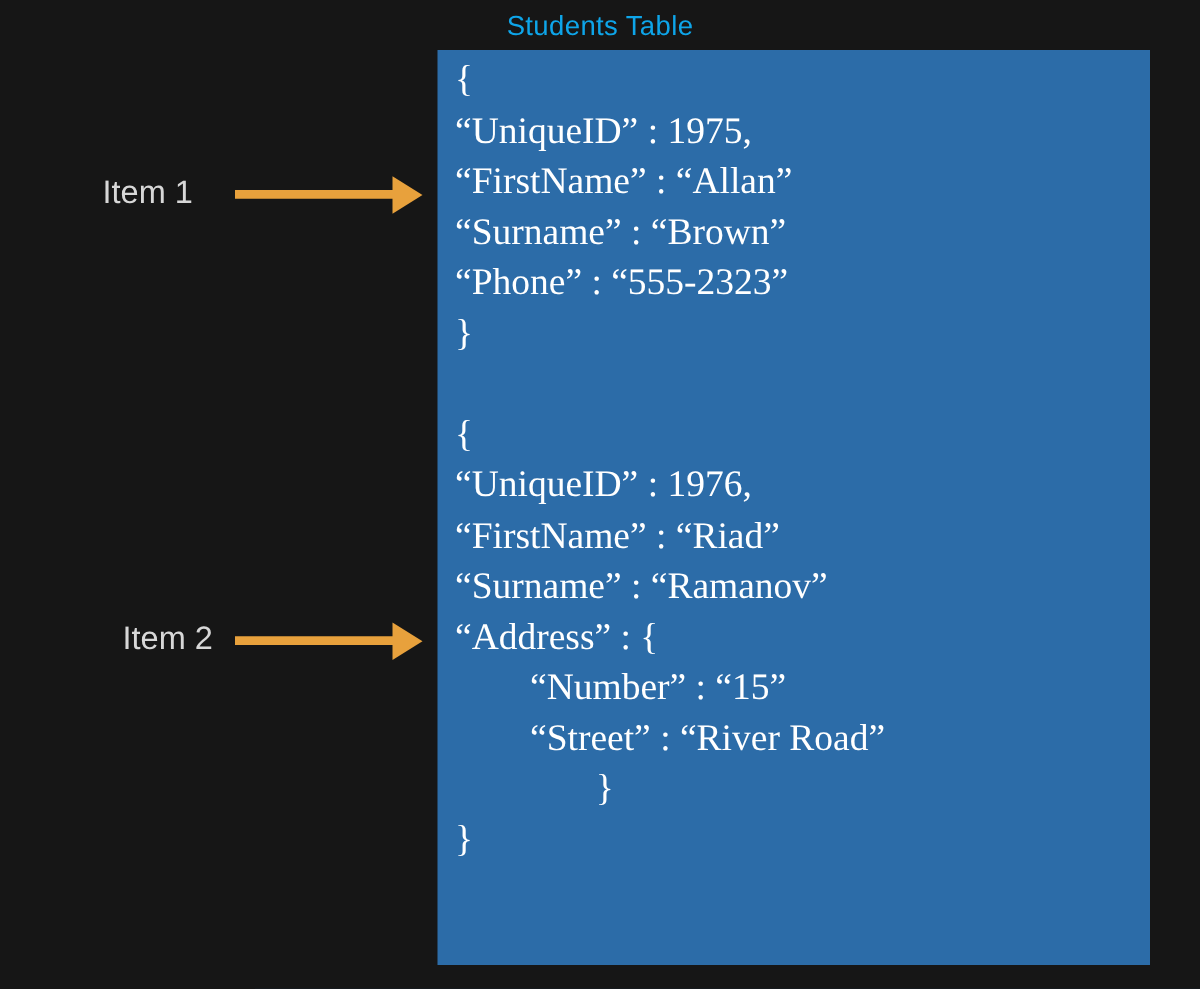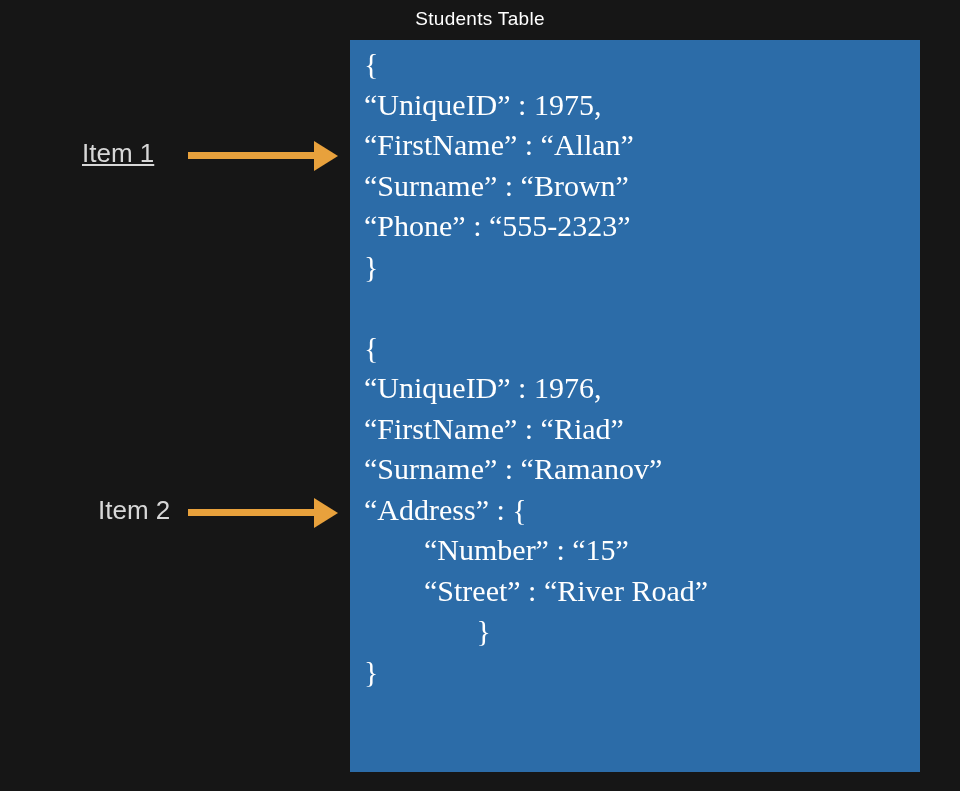--- a/index.html
+++ b/index.html
@@ -11,22 +11,22 @@
     overflow: hidden;
     position: relative;
   }
 
   .title {
     position: absolute;
     top: 8px;
     left: 0;
     width: 960px;
     text-align: center;
-    color: #ffffff;
-    font-size: 19px;
+    color: #0ea5e9;
+    font-size: 22px;
     font-weight: 400;
     letter-spacing: 0.3px;
   }
 
   .panel {
     position: absolute;
     top: 40px;
     left: 350px;
     width: 570px;
     height: 732px;
@@ -39,21 +39,21 @@
     white-space: pre;
     overflow: hidden;
   }
 
   .label {
     position: absolute;
     color: #d7d7d7;
     font-size: 26px;
     font-weight: 400;
   }
-  .label1 { top: 138px; left: 82px; text-decoration: underline; }
+  .label1 { top: 138px; left: 82px; }
   .label2 { top: 495px; left: 82px; margin-left: 16px; }
 
   .arrow {
     position: absolute;
     height: 14px;
   }
   .arrow .shaft {
     position: absolute;
     top: 4px;
     left: 0;

